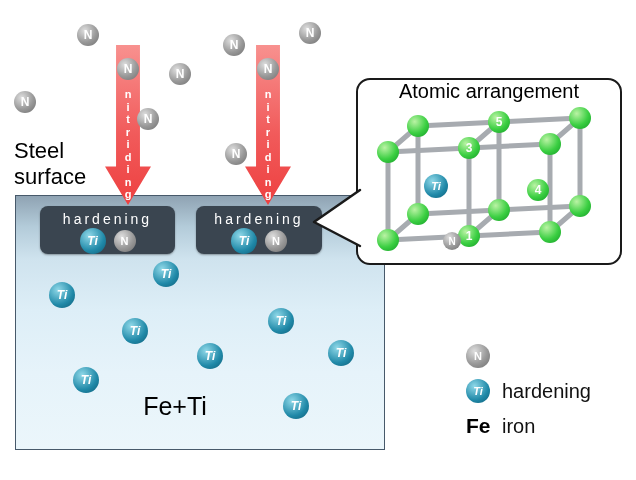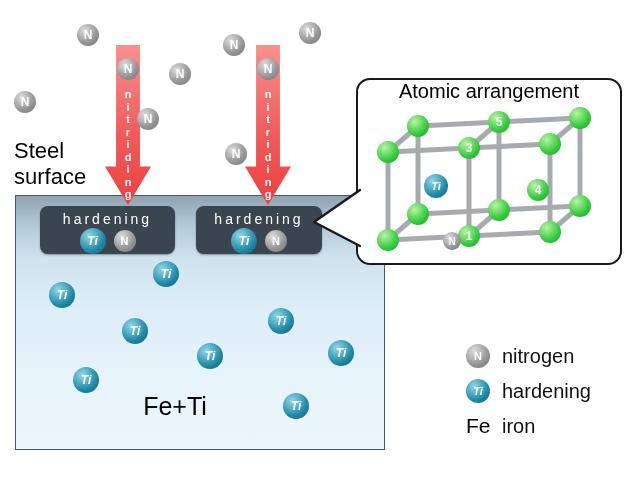--- a/index.html
+++ b/index.html
@@ -62,21 +62,21 @@
   .panel-title { text-align:center; font-size:20px; color:#000; }
 
   
   #overlay { position:absolute; left:0; top:0; z-index:7; pointer-events:none; }
   .bond { stroke:#a7abb0; stroke-width:5; stroke-linecap:round; }
 
   
   .legend { position:absolute; left:466px; top:344px; display:flex; flex-direction:column; gap:11px; z-index:3; }
   .legend-row { display:flex; align-items:center; gap:12px; height:24px; }
   .legend-circle { width:24px; height:24px; font-size:11px; }
-  .legend-fe { width:24px; text-align:center; font-size:21px; color:#000; }
+  .legend-fe { width:24px; text-align:center; font-size:21px; color:#000;font-weight:bold; }
   .legend-label { font-size:20px; color:#111; }
 </style>
 </head>
 <body>
 
 <div id="canvas">
 
   <div class="steel-block"></div>
 
   <div class="steel-surface-label">Steel surface</div>
@@ -151,21 +151,20 @@
         <line x1="580" y1="118" x2="580" y2="206" class="bond"></line>
         <line x1="388" y1="152" x2="388" y2="240" class="bond"></line>
         <line x1="469" y1="148" x2="469" y2="236" class="bond"></line>
         <line x1="550" y1="144" x2="550" y2="232" class="bond"></line>
       </g>
   </svg>
 
   <div class="legend">
     <div class="legend-row">
       <span class="atom-inline atom-n legend-circle">N</span>
-      <span class="legend-label">nitrogen</span>
     </div>
     <div class="legend-row">
       <span class="atom-inline atom-ti legend-circle">Ti</span>
       <span class="legend-label">hardening</span>
     </div>
     <div class="legend-row">
       <span class="legend-fe">Fe</span>
       <span class="legend-label">iron</span>
     </div>
   </div>

